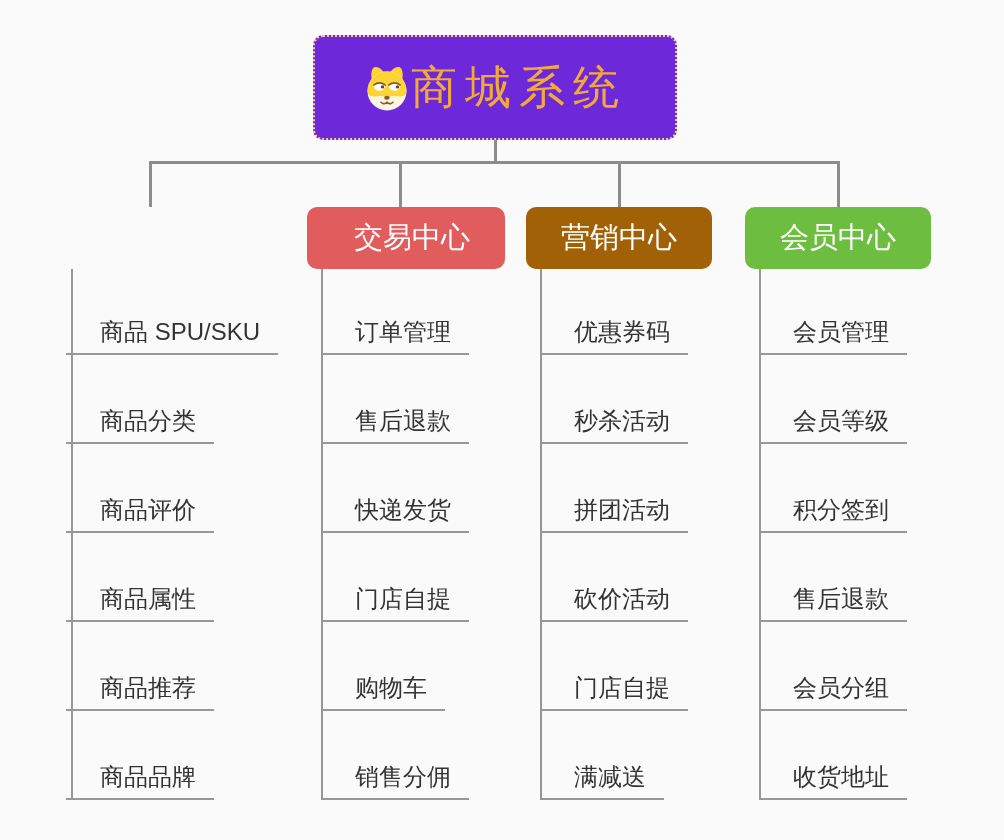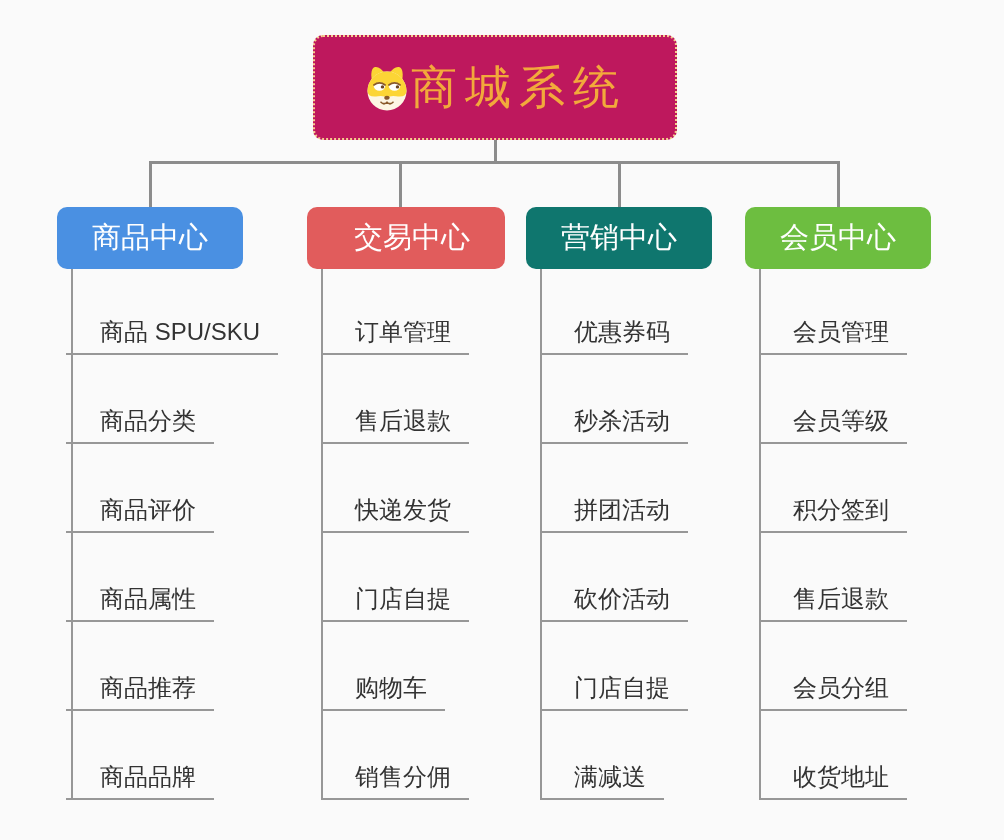--- a/index.html
+++ b/index.html
@@ -16,21 +16,21 @@
   .root-drop{left:493.5px;top:140px;width:3px;height:24px;}
   .bus{left:148.5px;top:161px;width:691px;height:3px;}
   .drop{top:161px;width:3px;height:46px;}
   .d0{left:148.5px}.d1{left:398.5px}.d2{left:617.5px}.d3{left:836.5px}
   .trunk{position:absolute;top:269px;width:2px;height:531px;background:#979797;}
   .t0{left:71px}.t1{left:321px}.t2{left:540px}.t3{left:759px}
   
   .root-node{
     position:absolute;left:313px;top:35px;width:364px;height:105px;
     box-sizing:border-box;
-    background:#be185d;
+    background:#6d28d9;
     border:2px dotted #F6CE8C;
     border-radius:10px;
     display:flex;align-items:center;justify-content:center;
   }
   .root-title{
     font-size:46px;
     letter-spacing:8px;
     font-weight:500;
     white-space:nowrap;
   }
@@ -84,27 +84,24 @@
         <path d="M34.5 28 Q42 22.5 49.5 28" stroke="#8A5A2B" stroke-width="2.2" fill="none" stroke-linecap="round"></path>
         <circle cx="26" cy="30.5" r="2.3" fill="#6B4423"></circle>
         <circle cx="46" cy="30.5" r="2.3" fill="#6B4423"></circle>
         <ellipse cx="32" cy="45" rx="3.6" ry="2.8" fill="#8A5A2B"></ellipse>
         <path d="M24 51 Q28 55 32 51 Q36 55 40 51" stroke="#8A5A2B" stroke-width="2.2" fill="none" stroke-linecap="round"></path>
       </svg>
     </span>
     <span class="root-title" style="color: rgb(242, 169, 59);">商城系统</span>
   </div>
 
-  <div class="bbox b0" style="background-color: rgb(74, 144, 226);">
-    <span>商品中心</span>
-  </div>
   <div class="bbox b1" style="background-color: rgb(225, 92, 92); padding-left: 12px;">
     <span>交易中心</span>
   </div>
-  <div class="bbox b2" style="background-color: #0f766e;">
+  <div class="bbox b2" style="background-color: #a16207;">
     <span>营销中心</span>
   </div>
   <div class="bbox b3" style="background-color: rgb(109, 190, 64);">
     <span>会员中心</span>
   </div>
 
   <div class="leaf c0 r0">商品 SPU/SKU</div>
   <div class="leaf c0 r1">商品分类</div>
   <div class="leaf c0 r2">商品评价</div>
   <div class="leaf c0 r3">商品属性</div>

